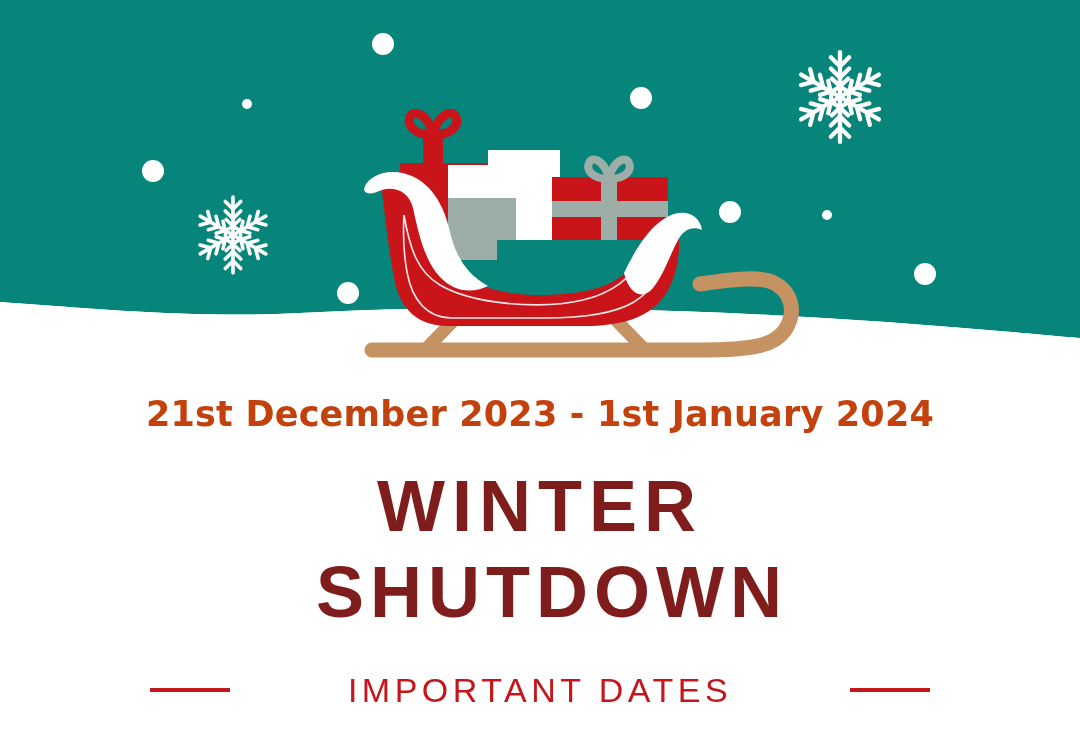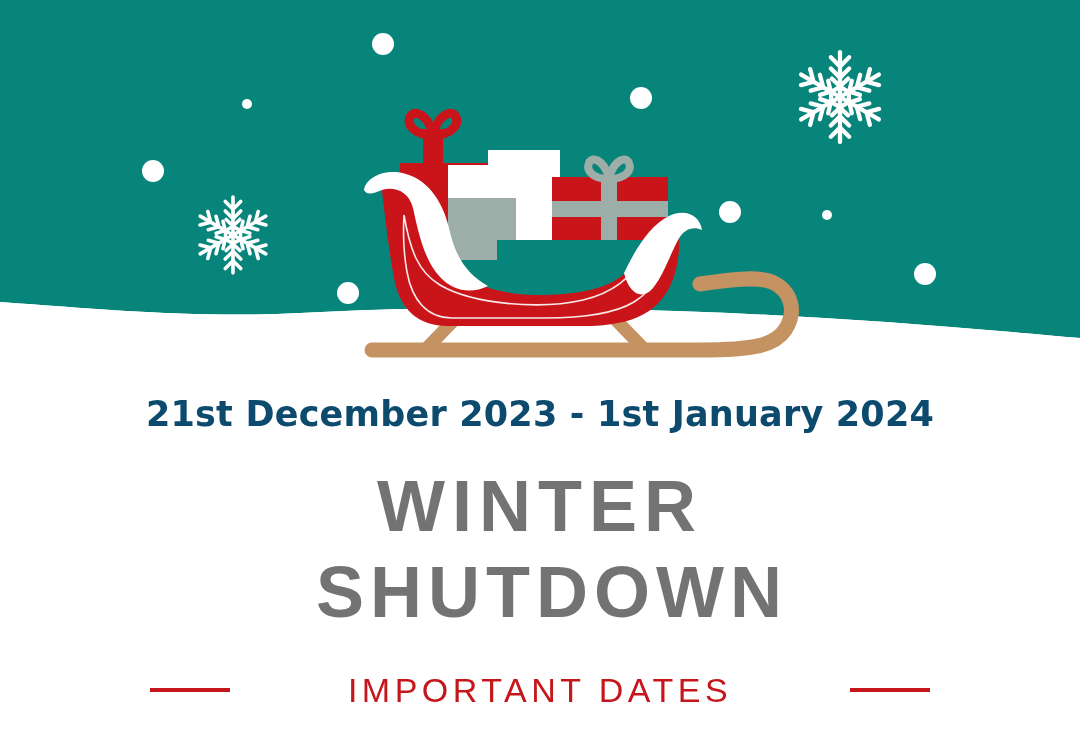--- a/index.html
+++ b/index.html
@@ -43,34 +43,34 @@
     width: 1080px;
     height: 360px;
   }
 
   .date-range {
     position: absolute;
     top: 24px;
     left: 0;
     width: 1080px;
     text-align: center;
-    color: #0c4a6e;
+    color: #c2410c;
     font-family: "DejaVu Sans", sans-serif;
     font-size: 35px;
     font-weight: bold;
     letter-spacing: 0.2px;
     white-space: nowrap;
   }
 
   .headline {
     position: absolute;
     left: 0;
     width: 1080px;
     text-align: center;
-    color: #737373;
+    color: #7f1d1d;
     font-family: "Liberation Sans", sans-serif;
     font-weight: bold;
     font-size: 72px;
     letter-spacing: 7px;
     line-height: 1.0;
   }
   .headline-1 { top: 100px; }
   .headline-2 { top: 186px; letter-spacing: 6px; margin-left: 12px; }
 
   .footer-row {

